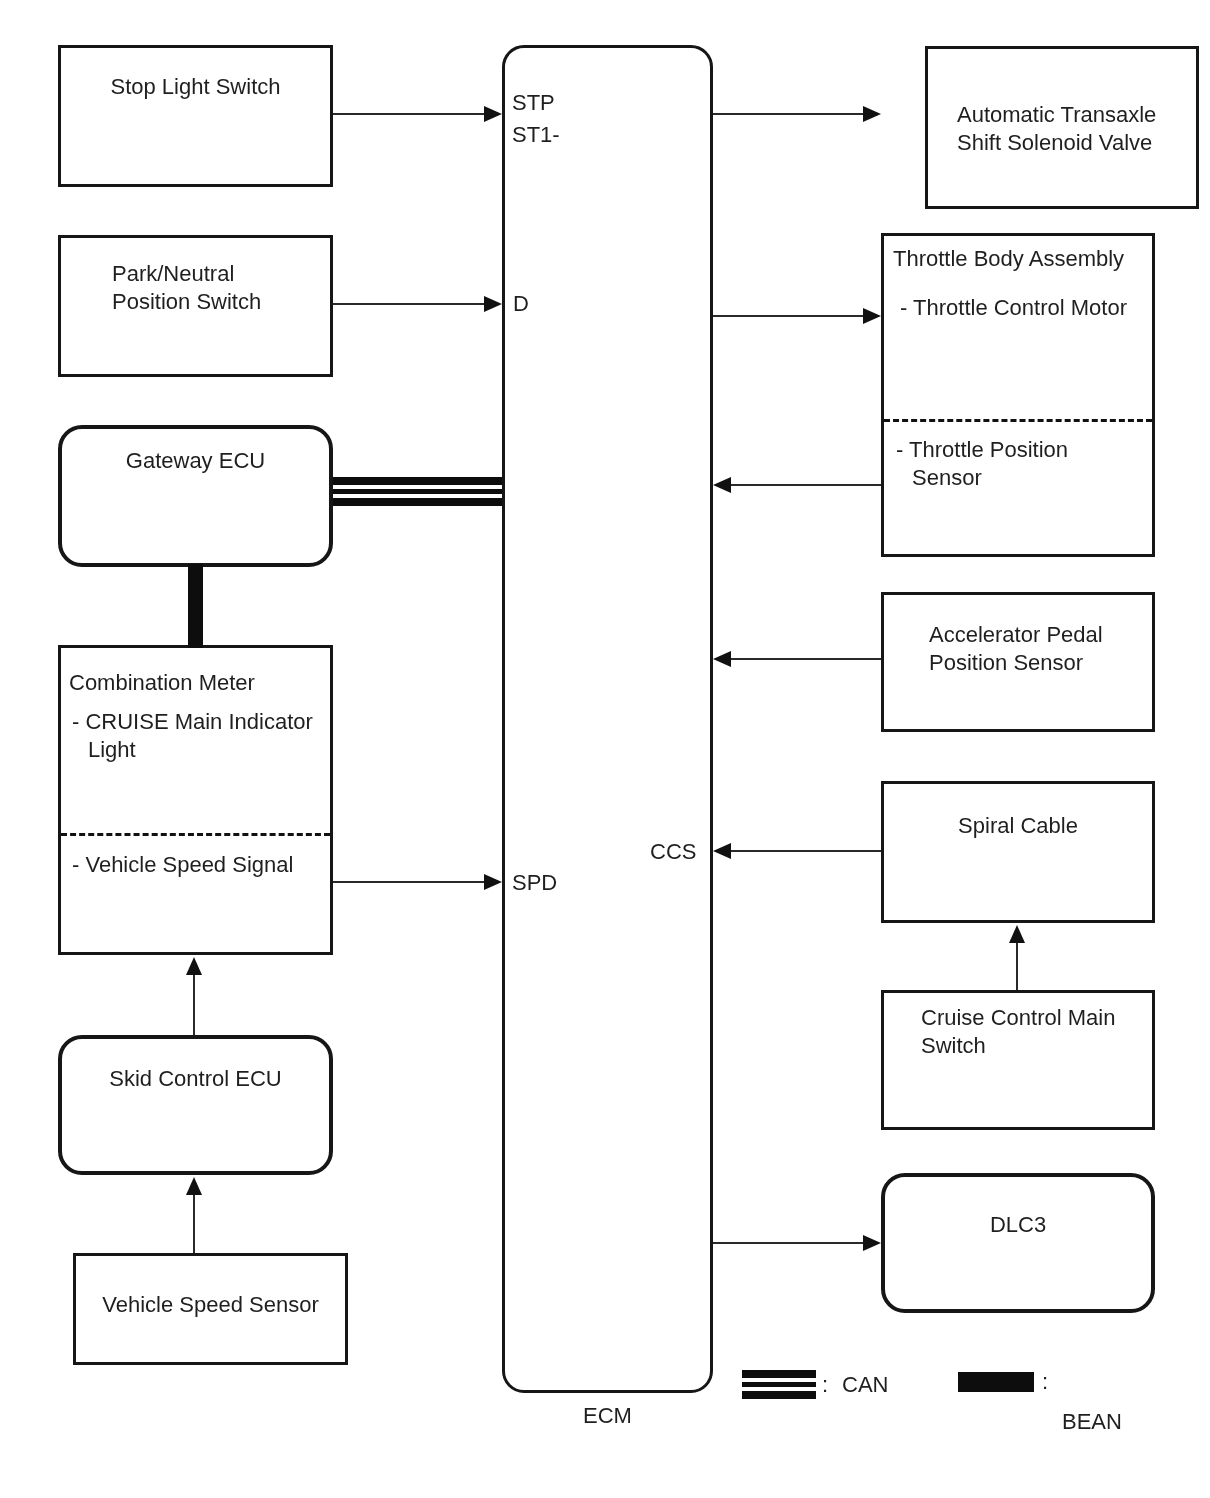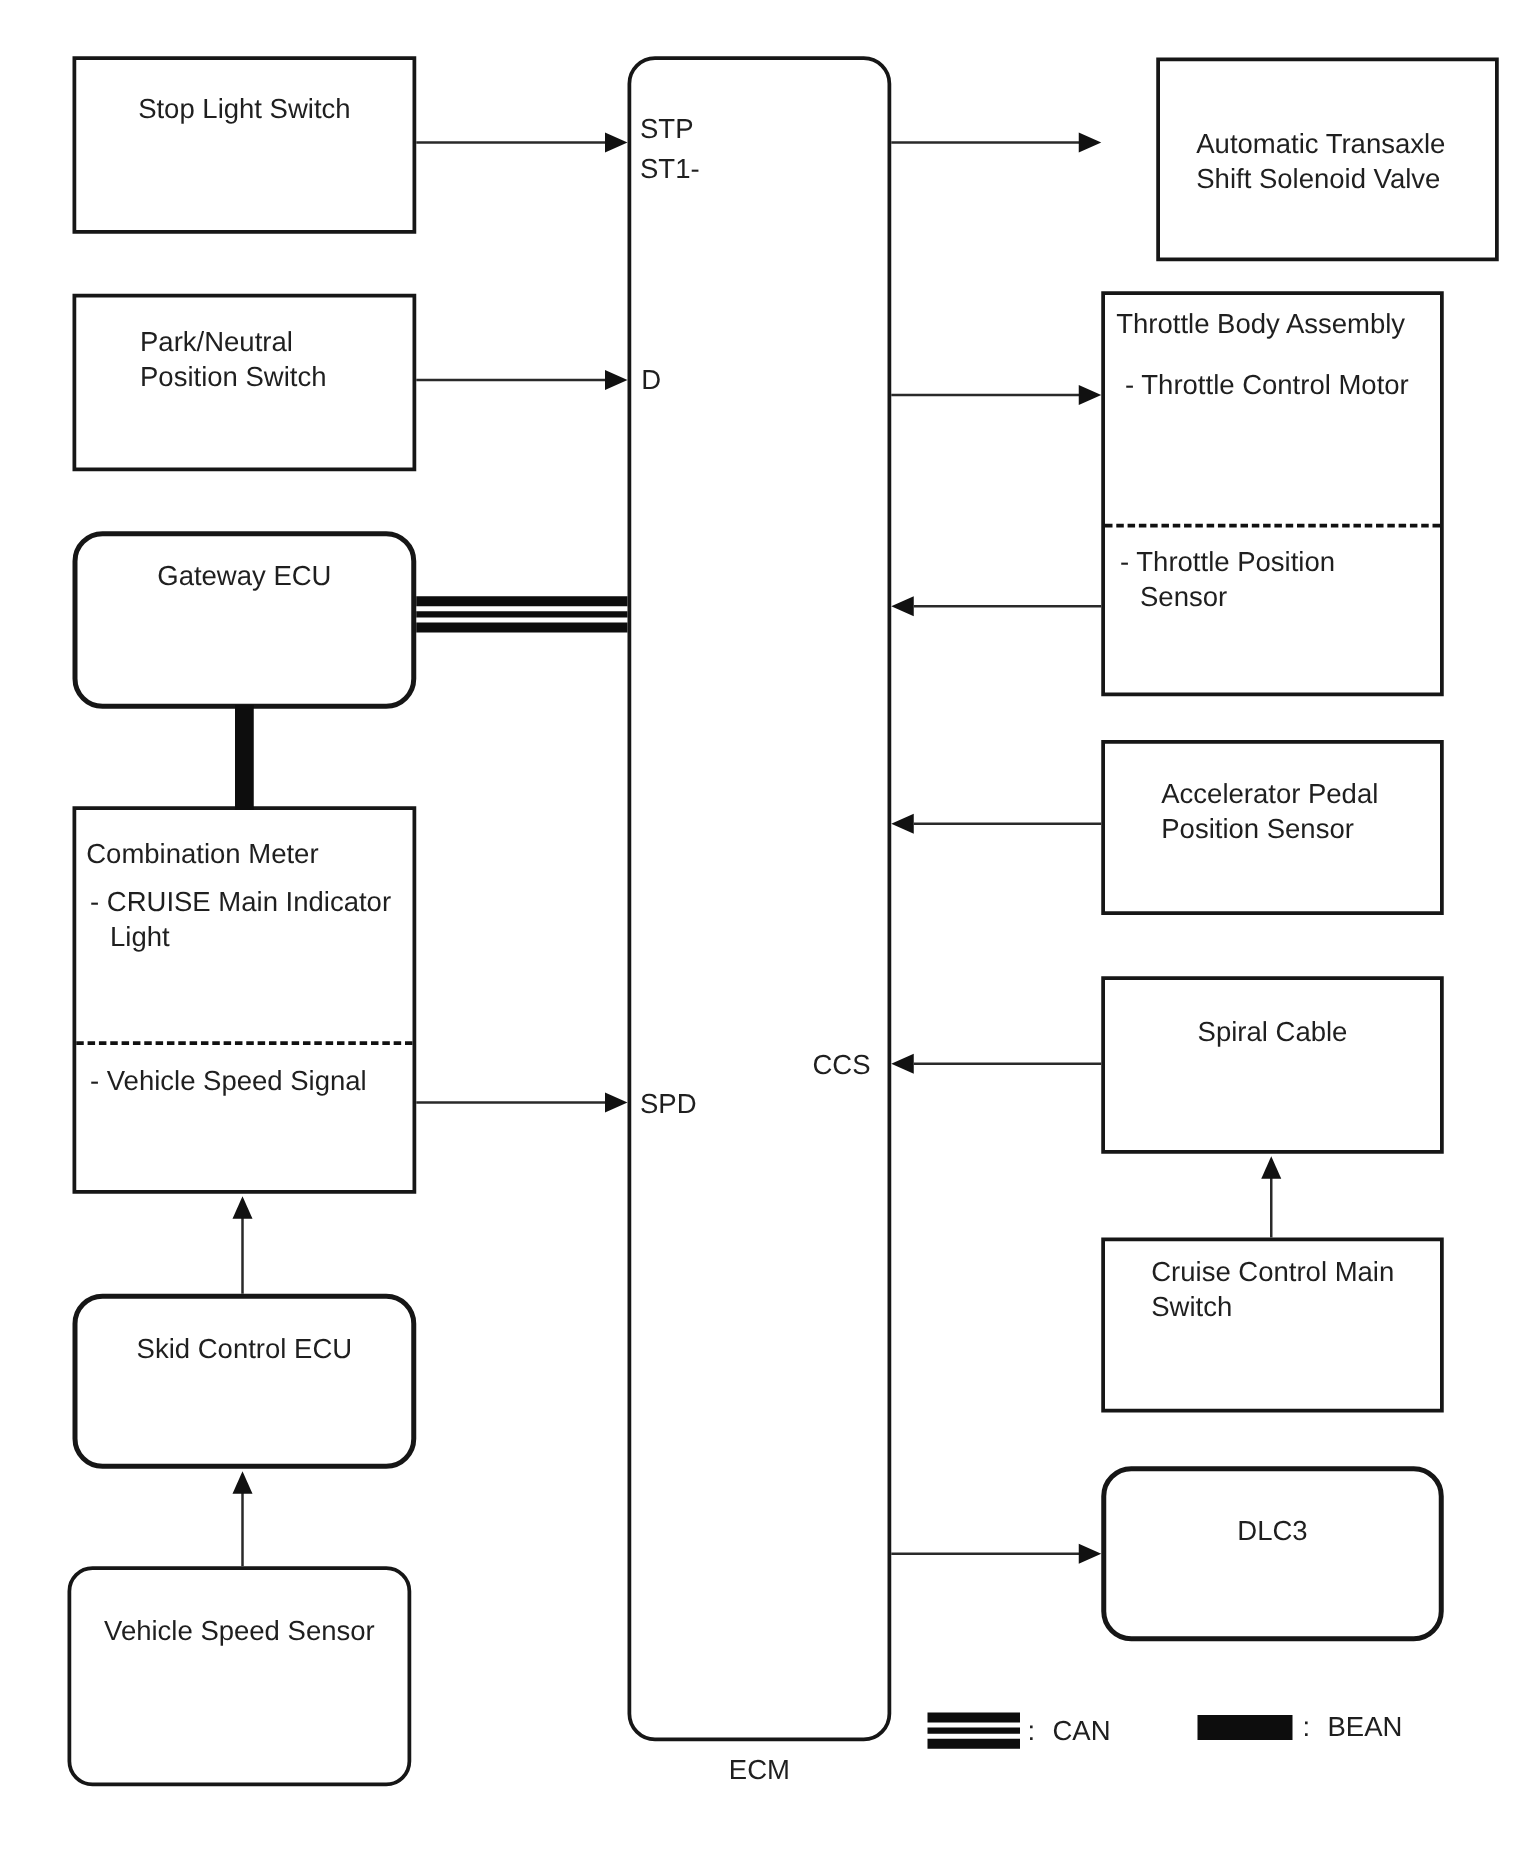--- a/index.html
+++ b/index.html
@@ -49,21 +49,21 @@
     <div class="inner-abs" style="left:11px;top:60px;">- CRUISE Main Indicator</div>
     <div class="inner-abs" style="left:27px;top:88px;">Light</div>
     <div class="dash-div" style="top:185px;"></div>
     <div class="inner-abs" style="left:11px;top:203px;">- Vehicle Speed Signal</div>
   </div>
 
   <div class="box rounded center" style="left:58px;top:1035px;width:275px;height:140px;padding-top:26px;">
     <span>Skid Control ECU</span>
   </div>
 
-  <div class="box center" style="left:54px;top:1253px;width:275px;height:176px;padding-top:35px;border-radius:20px;">
+  <div class="box center" style="left:73px;top:1253px;width:275px;height:112px;padding-top:35px;">
     <span>Vehicle Speed Sensor</span>
   </div>
 
   <div class="box" style="left:502px;top:45px;width:211px;height:1348px;border-radius:22px;"></div>
 
   <div class="pin" style="left:512px;top:89px;">STP</div>
   <div class="pin" style="left:512px;top:121px;text-align:right;">ST1-</div>
   <div class="pin" style="left:513px;top:290px;">D</div>
   <div class="pin" style="left:512px;top:869px;">SPD</div>
   <div class="pin" style="left:650px;top:838px;">CCS</div>
@@ -152,15 +152,15 @@
     <div style="height:4px;"></div>
     <div class="can-bar" style="height:5px;"></div>
     <div style="height:4px;"></div>
     <div class="can-bar" style="height:8px;"></div>
   </div>
   <div class="legend-text" style="left:822px;top:1371px;">:</div>
   <div class="legend-text" style="left:842px;top:1371px;">CAN</div>
 
   <div class="bean-bar"></div>
   <div class="legend-text" style="left:1042px;top:1368px;">:</div>
-  <div class="legend-text" style="left:1062px;top:1368px;">BEAN</div>
+  <div class="legend-text" style="left:1062px;top:1408px;">BEAN</div>
 
 </div>
 
 </body></html>

